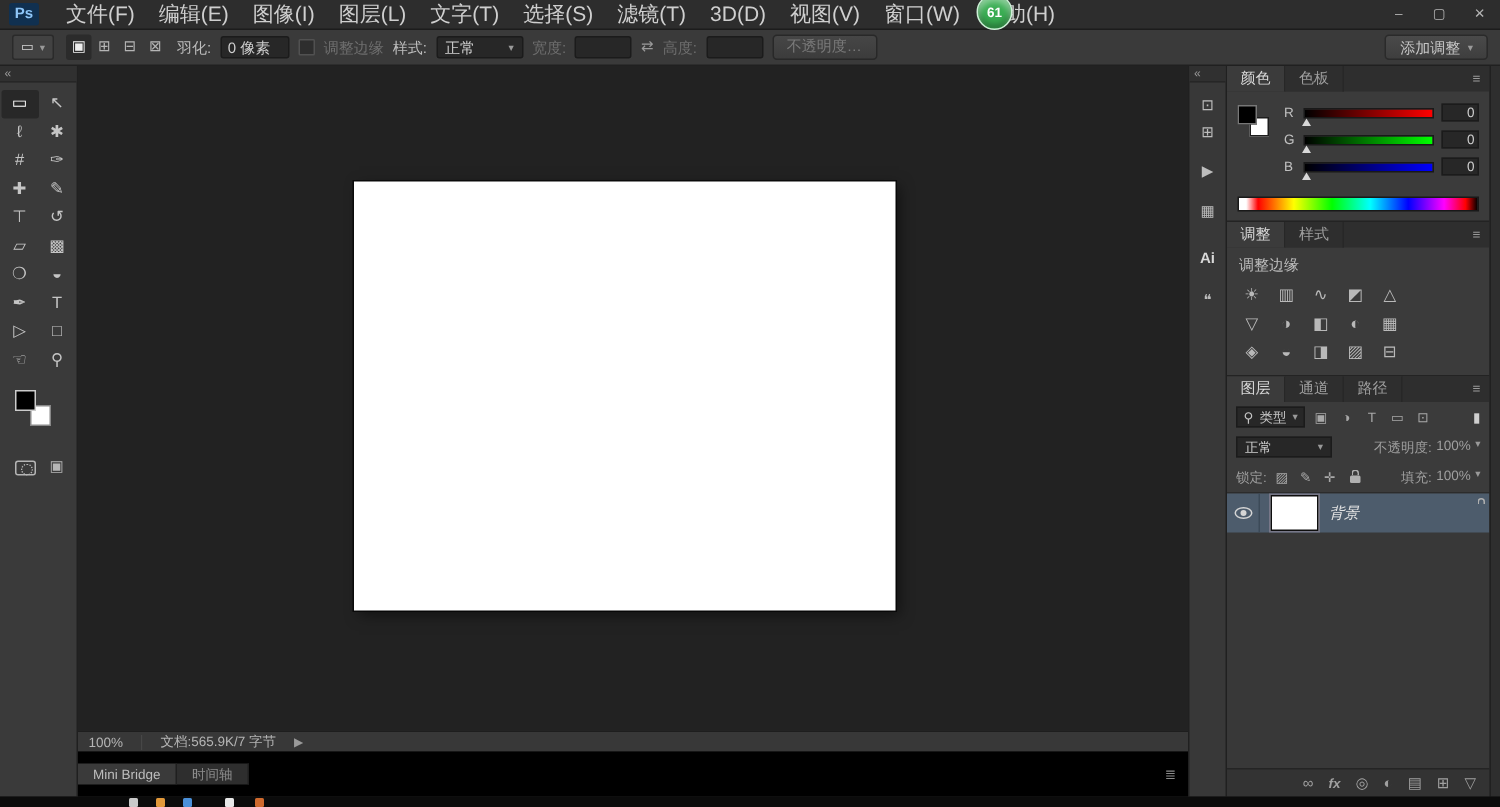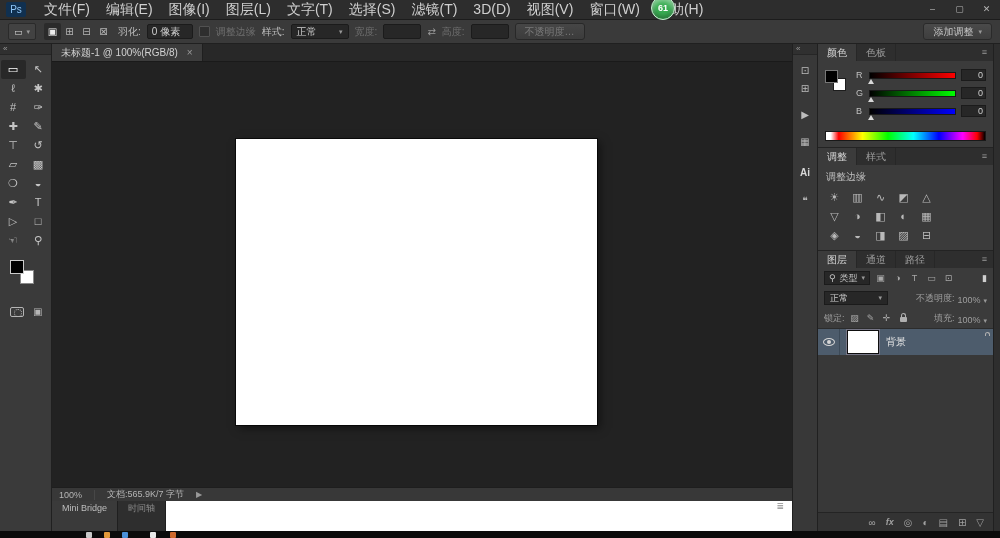--- a/index.html
+++ b/index.html
@@ -3,21 +3,21 @@
 <meta charset="utf-8">
 <style>
   *{box-sizing:border-box;margin:0;padding:0}
   html,body{background:#000}
   #app{position:relative;width:1000px;height:538px;overflow:hidden;background:#282828;
        font-family:"Liberation Sans","DejaVu Sans",sans-serif;font-size:11px;color:#c8c8c8;cursor:default}
 
   
   .menubar{position:absolute;top:0;left:0;right:0;height:20px;background:#2d2d2d;border-bottom:1px solid #1c1c1c;
            display:flex;align-items:center;padding-left:6px}
-  .ps-logo{width:20px;height:15px;background:#103050;color:#8ec6f8;font-weight:normal;font-size:10px;
+  .ps-logo{width:20px;height:15px;background:#103050;color:#8ec6f8;font-weight:bold;font-size:10px;
            display:flex;align-items:center;justify-content:center;border-radius:2px;margin-right:10px}
   .menu-item{padding:0 8px;line-height:19px;font-size:14px;color:#cfcfcf}
   .winbtns{margin-left:auto;display:flex}
   .winbtn{width:27px;text-align:center;line-height:19px;color:#b5b5b5;font-size:9px}
   .badge{position:absolute;left:651px;top:-4px;width:24px;height:24px;border-radius:50%;
          border:1px solid #cdeed6;color:#fff;font-size:9px;font-weight:bold;
          display:flex;align-items:center;justify-content:center;z-index:20;
          box-shadow:inset 0 4px 5px rgba(255,255,255,.45), inset 0 -3px 4px rgba(0,0,0,.3)}
 
   
@@ -65,21 +65,21 @@
   .doctab{display:flex;align-items:center;gap:9px;background:#3c3c3c;border-right:1px solid #1f1f1f;
           padding:0 9px;font-size:10px;color:#d2d2d2}
   .doctab .close{color:#9a9a9a;font-size:10px}
   .pasteboard{flex:1;position:relative;background:#222}
   .canvas{position:absolute;left:184px;top:77px;width:361px;height:286px;background:#fff;
           box-shadow:0 0 0 1px rgba(0,0,0,.65), 3px 3px 9px rgba(0,0,0,.5)}
   .statusbar{height:14px;background:#383838;border-top:1px solid #1e1e1e;display:flex;align-items:center;
              font-size:9px;color:#b5b5b5;padding-left:7px;gap:12px}
   .statusdiv{width:1px;height:10px;background:#262626;border-right:1px solid #474747}
   .statexp{font-size:8px;color:#9a9a9a}
-  .bottombar{height:30px;background:#ffffff;display:flex;font-size:9px}
+  .bottombar{height:30px;background:#000000;display:flex;align-items:center;font-size:9px}
   .btab{padding:0 10px;line-height:14px;background:#3a3a3a;color:#bdbdbd;border-right:1px solid #1f1f1f}
   .btab.dim{background:#2e2e2e;color:#8b8b8b}
   .bmenu{margin-left:auto;padding-right:8px;color:#8a8a8a;font-size:9px}
 
   
   .rail{position:absolute;left:792px;top:44px;width:26px;height:487px;background:#383838;
         border-left:1px solid #202020;border-right:1px solid #202020;display:flex;flex-direction:column;align-items:center}
   .railhead{width:100%;height:11px;background:#303030;border-bottom:1px solid #262626;color:#9a9a9a;font-size:8px;
             line-height:10px;padding-left:3px;align-self:stretch}
   .railitem{width:20px;height:17px;color:#bdbdbd;font-size:10px;line-height:17px;text-align:center}
@@ -120,34 +120,34 @@
   .adjicon{color:#b9b9b9;font-size:11px;text-align:center;line-height:18px}
 
   .layers-group{flex:1;display:flex;flex-direction:column;border-bottom:none}
   .lrow{display:flex;align-items:center;gap:4px;padding:0 6px;height:20px}
   .filterselect{display:flex;align-items:center;gap:4px;background:#272727;border:1px solid #1b1b1b;height:14px;
                 padding:0 4px;font-size:9px;color:#c5c5c5}
   .filtericon{width:13px;text-align:center;color:#a8a8a8;font-size:9px}
   .ftoggle{margin-left:auto;color:#cfcfcf;font-size:9px}
   .blendselect{display:flex;align-items:center;justify-content:space-between;background:#272727;border:1px solid #1b1b1b;
                height:14px;padding:0 5px;width:64px;font-size:9px;color:#cfcfcf}
-  .rgroup{margin-left:auto;display:flex;align-items:flex-end;gap:3px;font-size:9px;color:#9f9f9f}
+  .rgroup{margin-left:auto;display:flex;align-items:flex-start;gap:3px;font-size:9px;color:#9f9f9f}
   .locklabel{font-size:9px;color:#9f9f9f}
   .lockicon{width:12px;text-align:center;color:#a8a8a8;font-size:9px}
   .mini-lock{width:7px;height:5px;background:#b0b0b0;border-radius:1px;position:relative;margin-left:3px;margin-top:3px}
   .mini-lock::before{content:"";position:absolute;top:-4px;left:1px;width:3px;height:3px;border:1px solid #b0b0b0;
                      border-bottom:none;border-radius:3px 3px 0 0}
   .layerlist{flex:1;background:#383838;border-top:1px solid #2c2c2c}
   .layeritem{height:26px;display:flex;align-items:center}
   .eyecell{width:22px;height:100%;display:flex;align-items:center;justify-content:center;border-right:1px solid #3c4a58}
   .eye{position:relative;width:12px;height:8px;border:1px solid #d5d5d5;border-radius:50%}
   .eye::after{content:"";position:absolute;left:3px;top:1px;width:4px;height:4px;border-radius:50%;background:#d5d5d5}
   .lthumb{width:32px;height:24px;background:#fff;border:1px solid #0e0e0e;margin:0 7px;box-shadow:0 0 0 1px #7a8term}
   .lthumb{box-shadow:0 0 0 1px #778}
-  .lname{font-size:10px;color:#e4e4e4;}
+  .lname{font-size:10px;color:#e4e4e4;font-style:italic}
   .llockwrap{margin-left:auto;margin-right:9px}
   .layersfooter{height:19px;background:#333;border-top:1px solid #242424;display:flex;align-items:center;
                 justify-content:flex-end;gap:10px;padding-right:9px}
   .fico{color:#a0a0a0;font-size:10px}
   .fico.fx{font-style:italic;font-weight:bold;font-size:9px}
 
   .rightedge{position:absolute;left:993px;top:44px;width:7px;height:487px;background:#2e2e2e;border-left:1px solid #202020}
 
   
   .taskbar{position:absolute;left:0;top:531px;width:1000px;height:7px;background:#0b0b0b}
@@ -239,26 +239,20 @@
       <div class="sw-back" style="background-color: rgb(255, 255, 255);"></div>
       <div class="sw-front" style="background-color: rgb(0, 0, 0);"></div>
     </div>
     <div class="tmask">
       <span class="qmask"></span>
       <span class="screenmode">▣</span>
     </div>
   </div>
 
   <div class="canvasregion">
-    <div class="doctabs">
-      <div class="doctab">
-        <span>未标题-1 @ 100%(RGB/8)</span>
-        <span class="close">×</span>
-      </div>
-    </div>
     <div class="pasteboard">
       <div class="canvas"></div>
     </div>
     <div class="statusbar">
       <span>100%</span>
       <span class="statusdiv"></span>
       <span>文档:565.9K/7 字节</span>
       <span class="statexp">▶</span>
     </div>
     <div class="bottombar">

